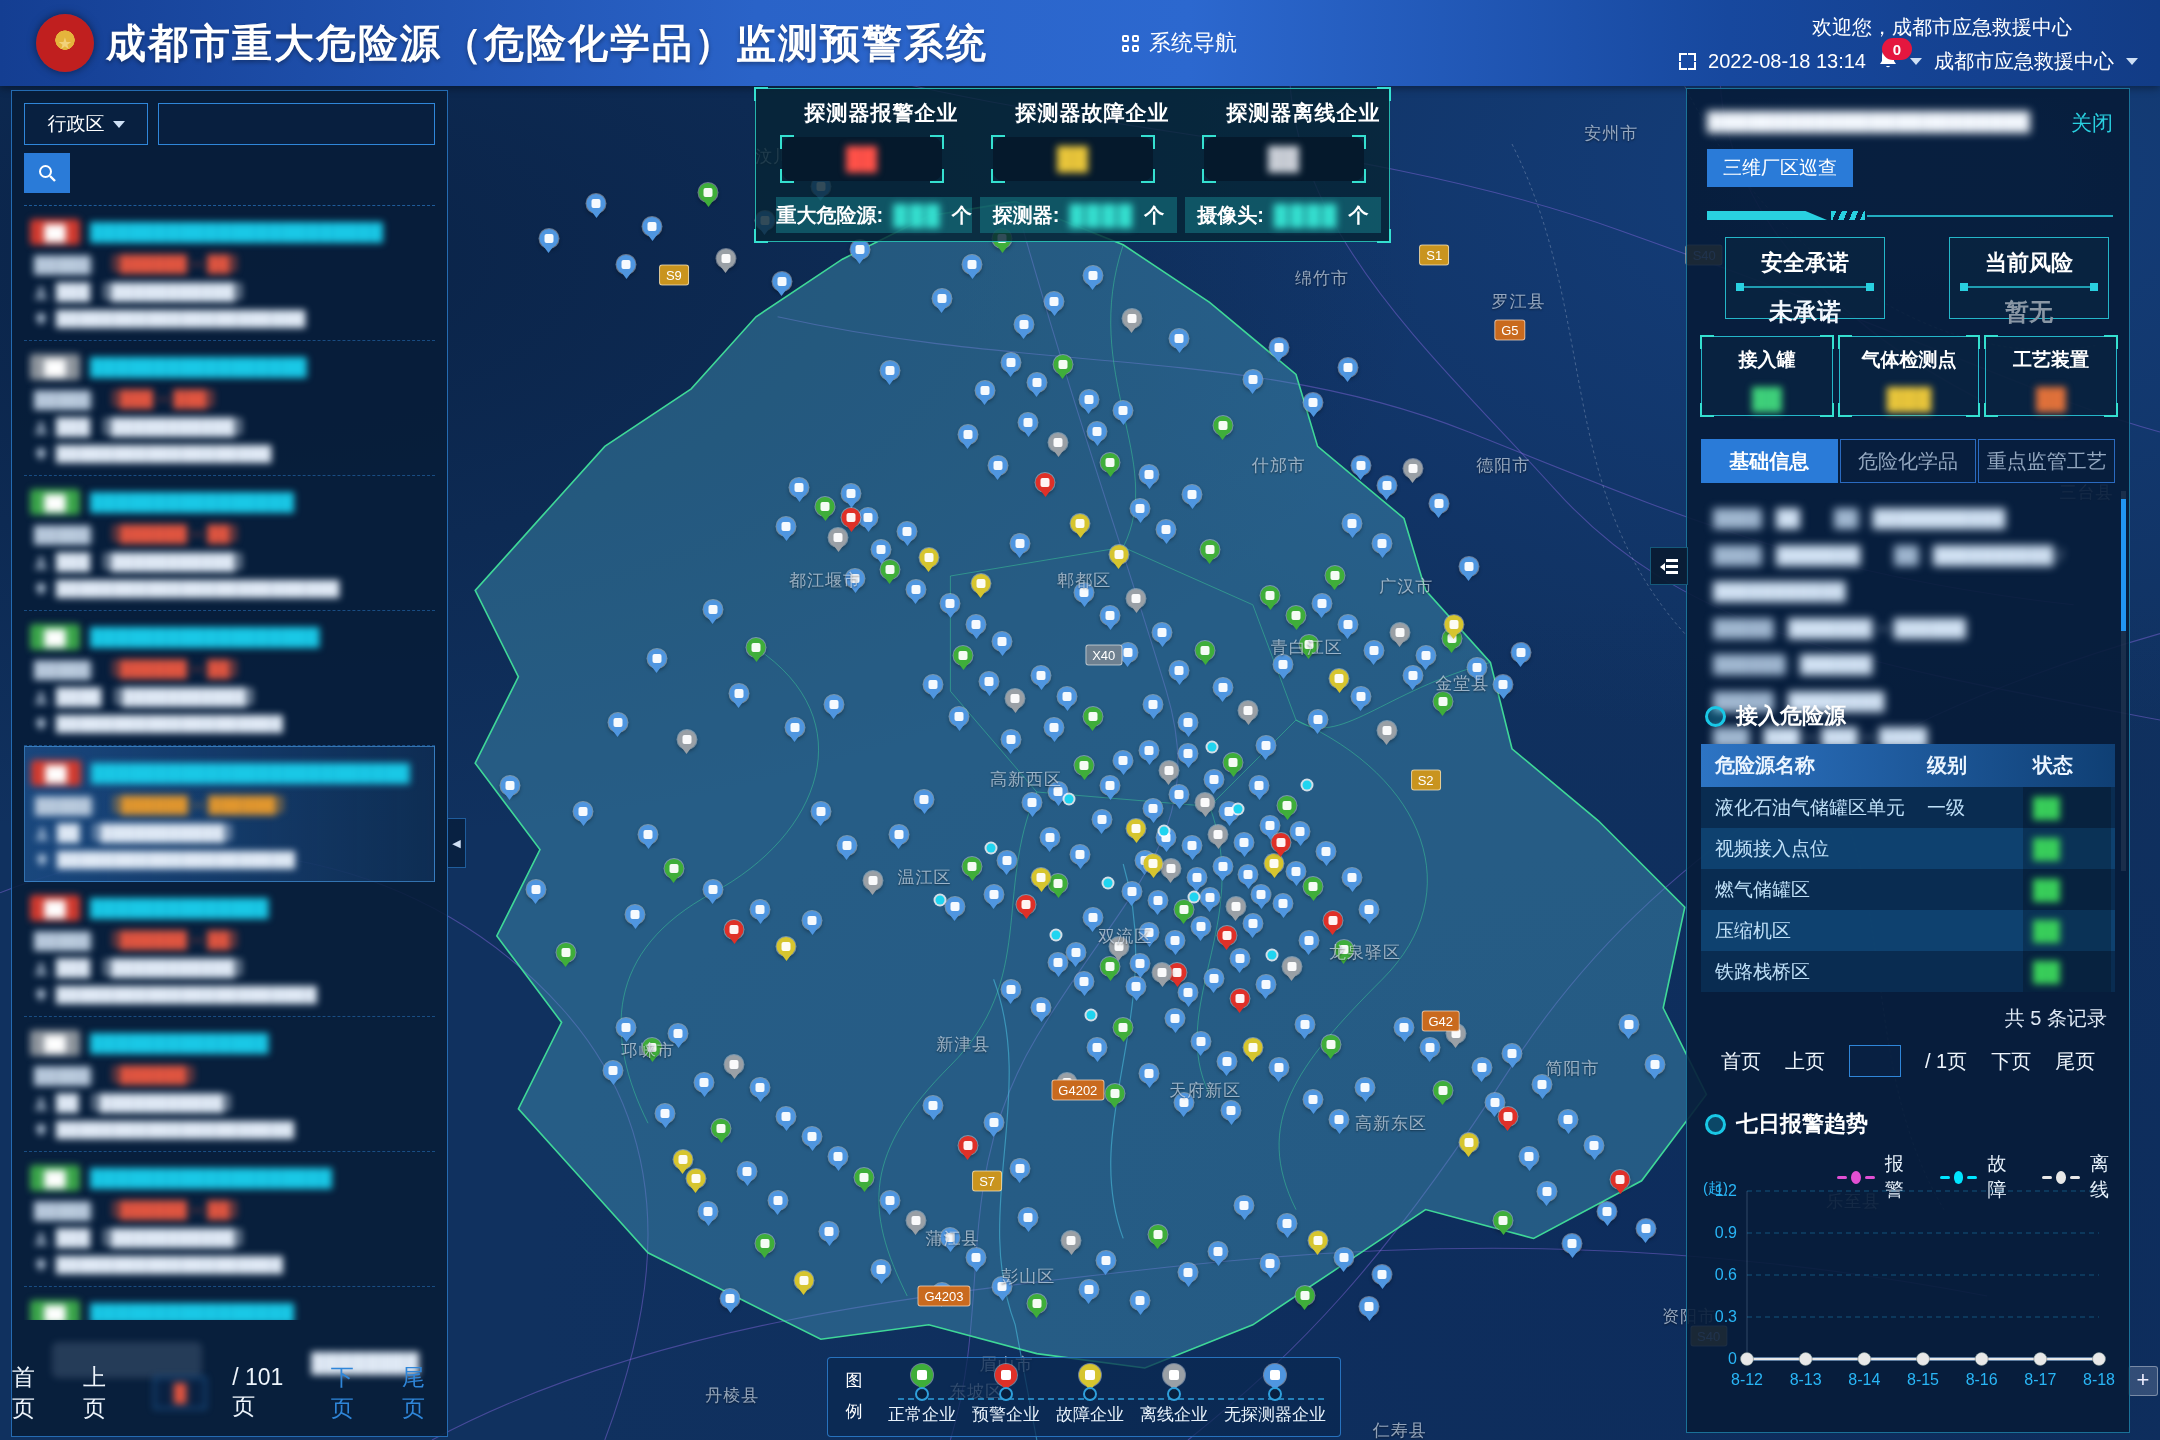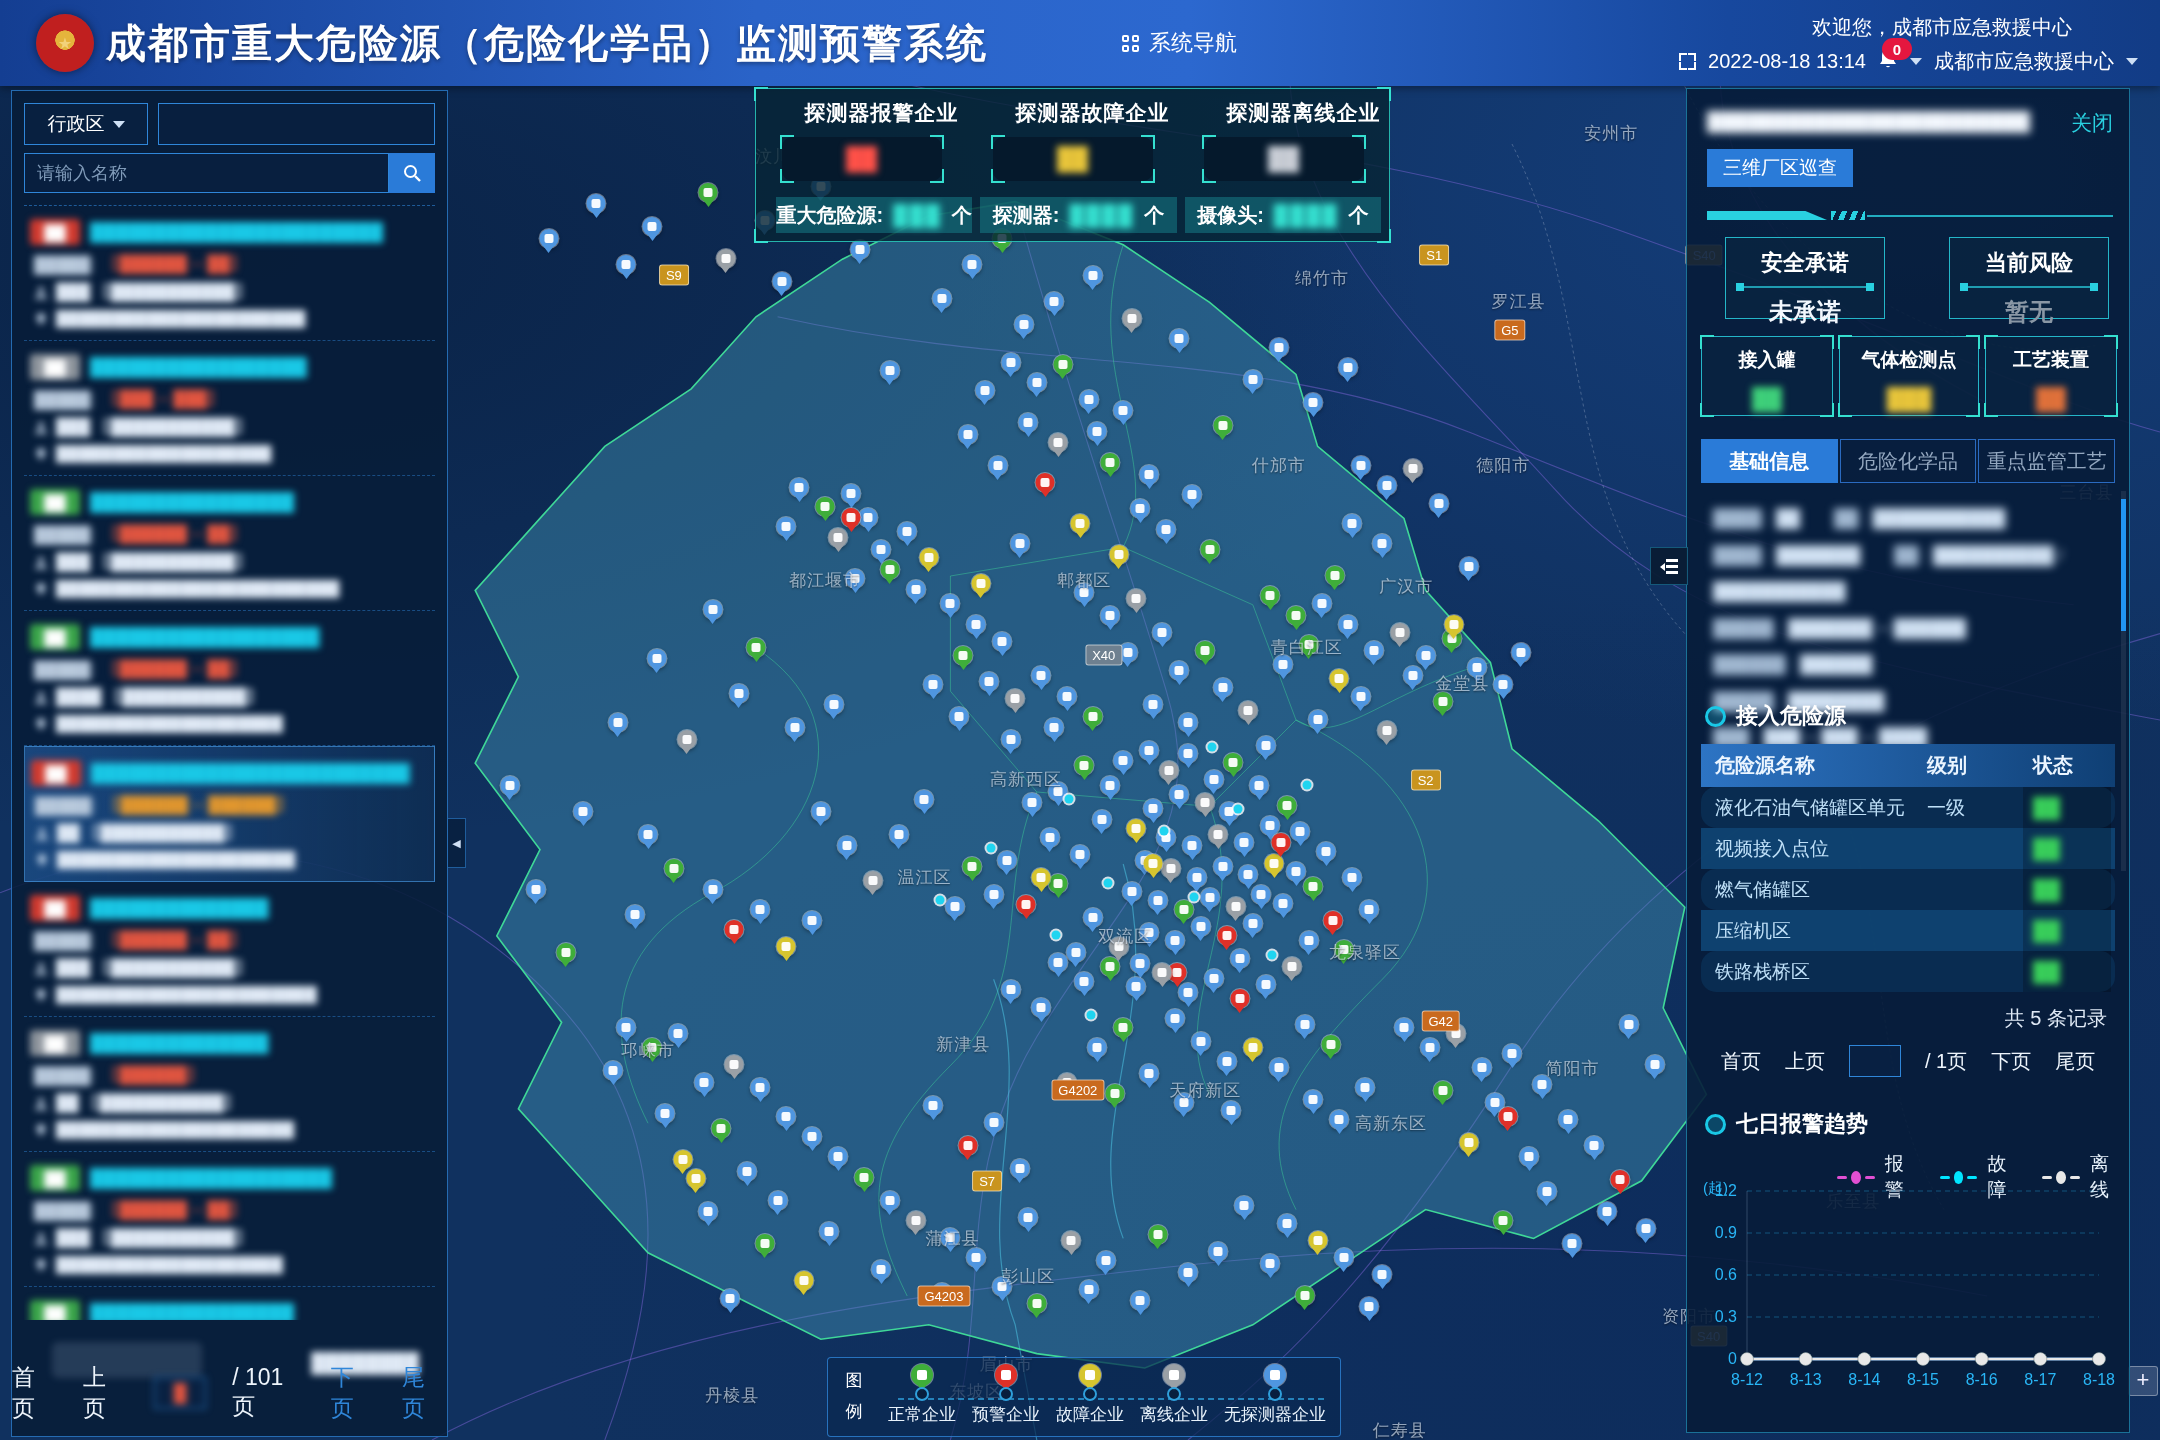--- a/index.html
+++ b/index.html
@@ -111,21 +111,21 @@
   .tab{flex:1;height:42px;display:flex;align-items:center;justify-content:center;font-size:20px;color:#93a7bf;border:1px solid #2a6ac0;cursor:pointer;}
   .tab.active{background:#2a7bd8;color:#fff;font-weight:bold;border-color:#2a7bd8;}
   .info-rows{position:absolute;left:26px;top:412px;right:30px;font-size:17px;color:#cfe0f2;line-height:2.15;}
   .info-rows .pair{display:inline-block;margin-right:34px;}
   .info-rows .pl{color:#9fb6cf;margin-right:10px;}
   .sec-head{position:absolute;left:18px;display:flex;align-items:center;gap:10px;font-size:22px;font-weight:bold;color:#fff;}
   .ring{width:15px;height:15px;border-radius:50%;border:3px solid #19c8e6;background:rgba(25,200,230,.25);}
   .h-table{position:absolute;left:14px;right:14px;top:655px;font-size:19px;}
   .h-tr{display:grid;grid-template-columns:1fr 96px 88px;align-items:center;height:41px;padding:0 4px 0 14px;}
   .h-tr.head{height:43px;background:linear-gradient(90deg,#2d74c4,#0f3f74);color:#ebf5ff;font-weight:bold;font-size:20px;}
-  .h-tr.odd{background:rgba(10,45,82,.95);border-radius:15px;} .h-tr.even{background:rgba(16,70,116,.9);}
+  .h-tr.odd{background:rgba(10,45,82,.95);} .h-tr.even{background:rgba(16,70,116,.9);}
   .h-tr .name{color:#bfe0f8;white-space:nowrap;overflow:hidden;} .h-tr .lvl{color:#bfe0f8;}
   .h-tr .st{height:100%;display:flex;align-items:center;background:rgba(0,0,0,.22);padding-left:10px;color:#39d05a;font-weight:bold;}
   .d-records{position:absolute;right:22px;top:916px;font-size:20px;color:#dfe9f5;}
   .d-pager{position:absolute;left:0;right:0;top:956px;display:flex;align-items:center;justify-content:center;gap:24px;font-size:20px;color:#eef5fc;}
   .d-pager .pg-input{color:#dfe9f5;}
   .legend-row{position:absolute;left:150px;right:10px;top:1062px;display:flex;gap:26px;align-items:center;font-size:19px;color:#e8f2fb;}
   .lg-item{display:flex;align-items:center;gap:4px;}
   .lg-line{width:13px;height:3px;border-radius:2px;}
   .lg-dot{width:13px;height:13px;border-radius:50%;}
   .d-scrollbar{position:absolute;right:3px;top:402px;width:5px;height:380px;background:rgba(255,255,255,.08);}
@@ -1196,21 +1196,20 @@
 
   <div class="sidebar glass">
     <div class="sb-row1">
       <div class="region-box">
         <span>行政区</span>
         <span class="caret"></span>
       </div>
       <div class="region-input"></div>
     </div>
     <div class="sb-row2">
-      <input class="search-input" placeholder="请输入名称" style="">
       <button class="search-btn">
         <svg width="20" height="20" viewBox="0 0 20 20">
             <circle cx="8.5" cy="8.5" r="5.5" fill="none" stroke="#fff" stroke-width="2"></circle>
             <line x1="13" y1="13" x2="18" y2="18" stroke="#fff" stroke-width="2.4"></line>
           </svg>
       </button>
     </div>
     <div class="sb-list" id="company-list">
         <div class="company">
           <div class="top">

